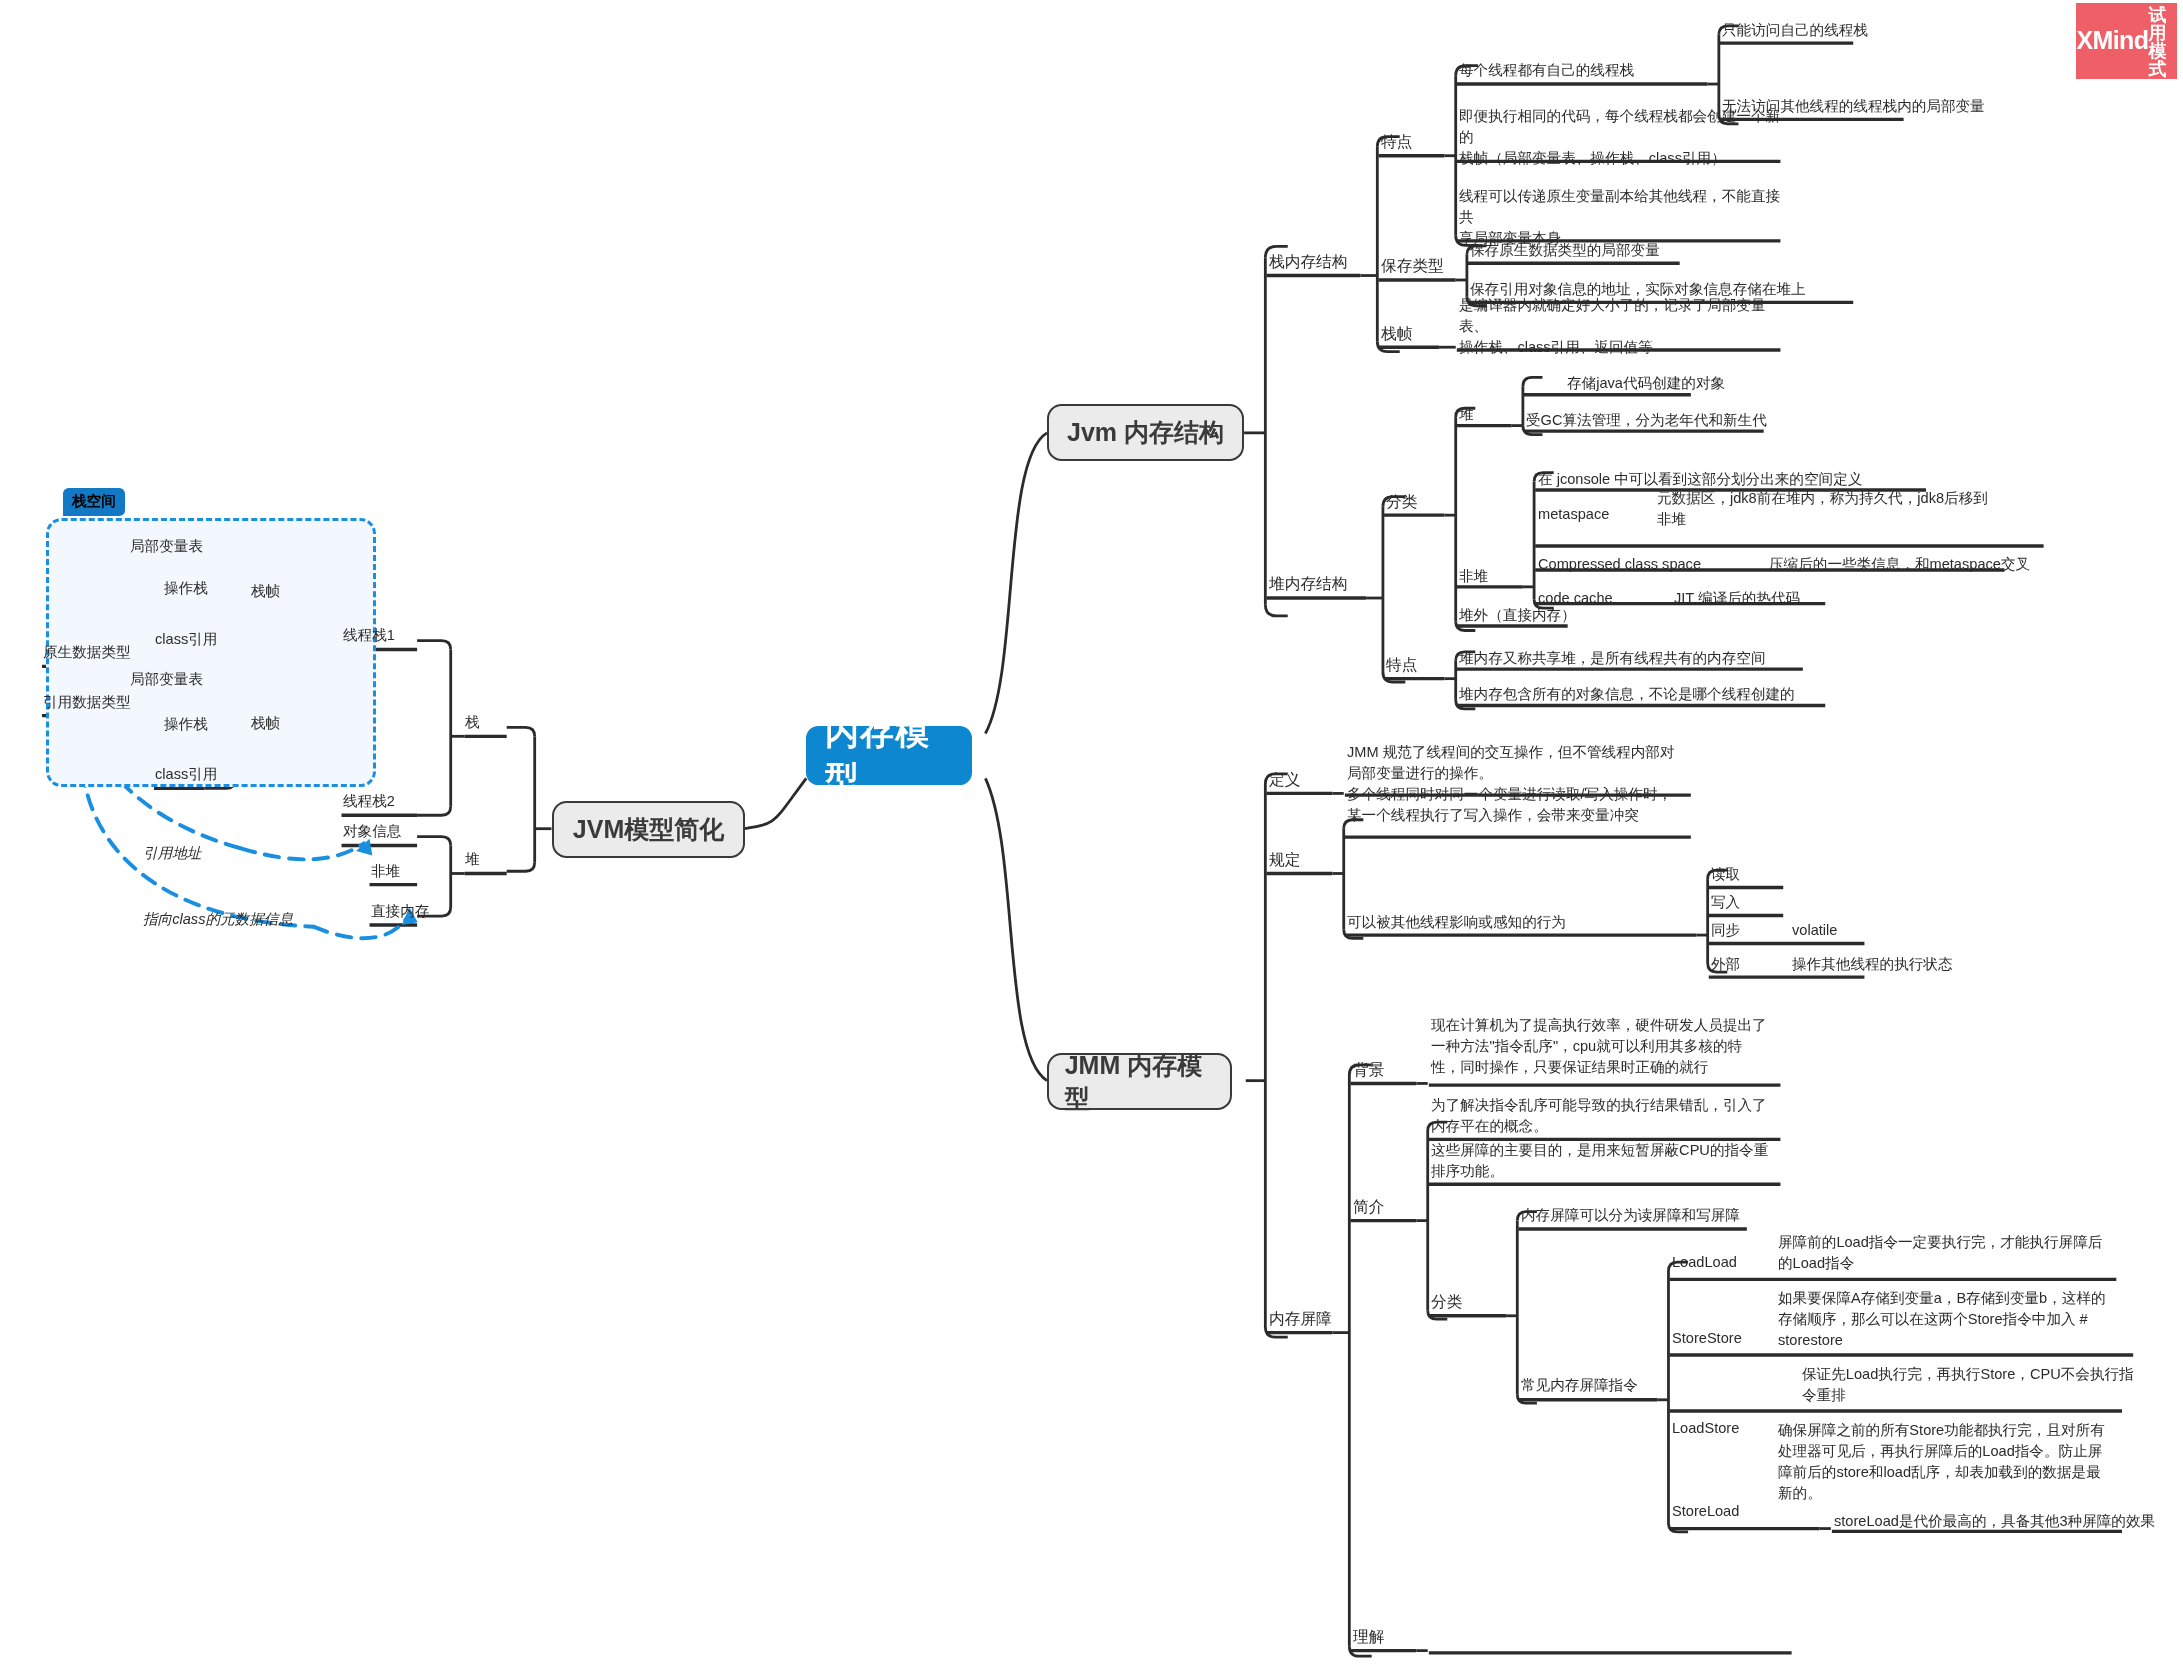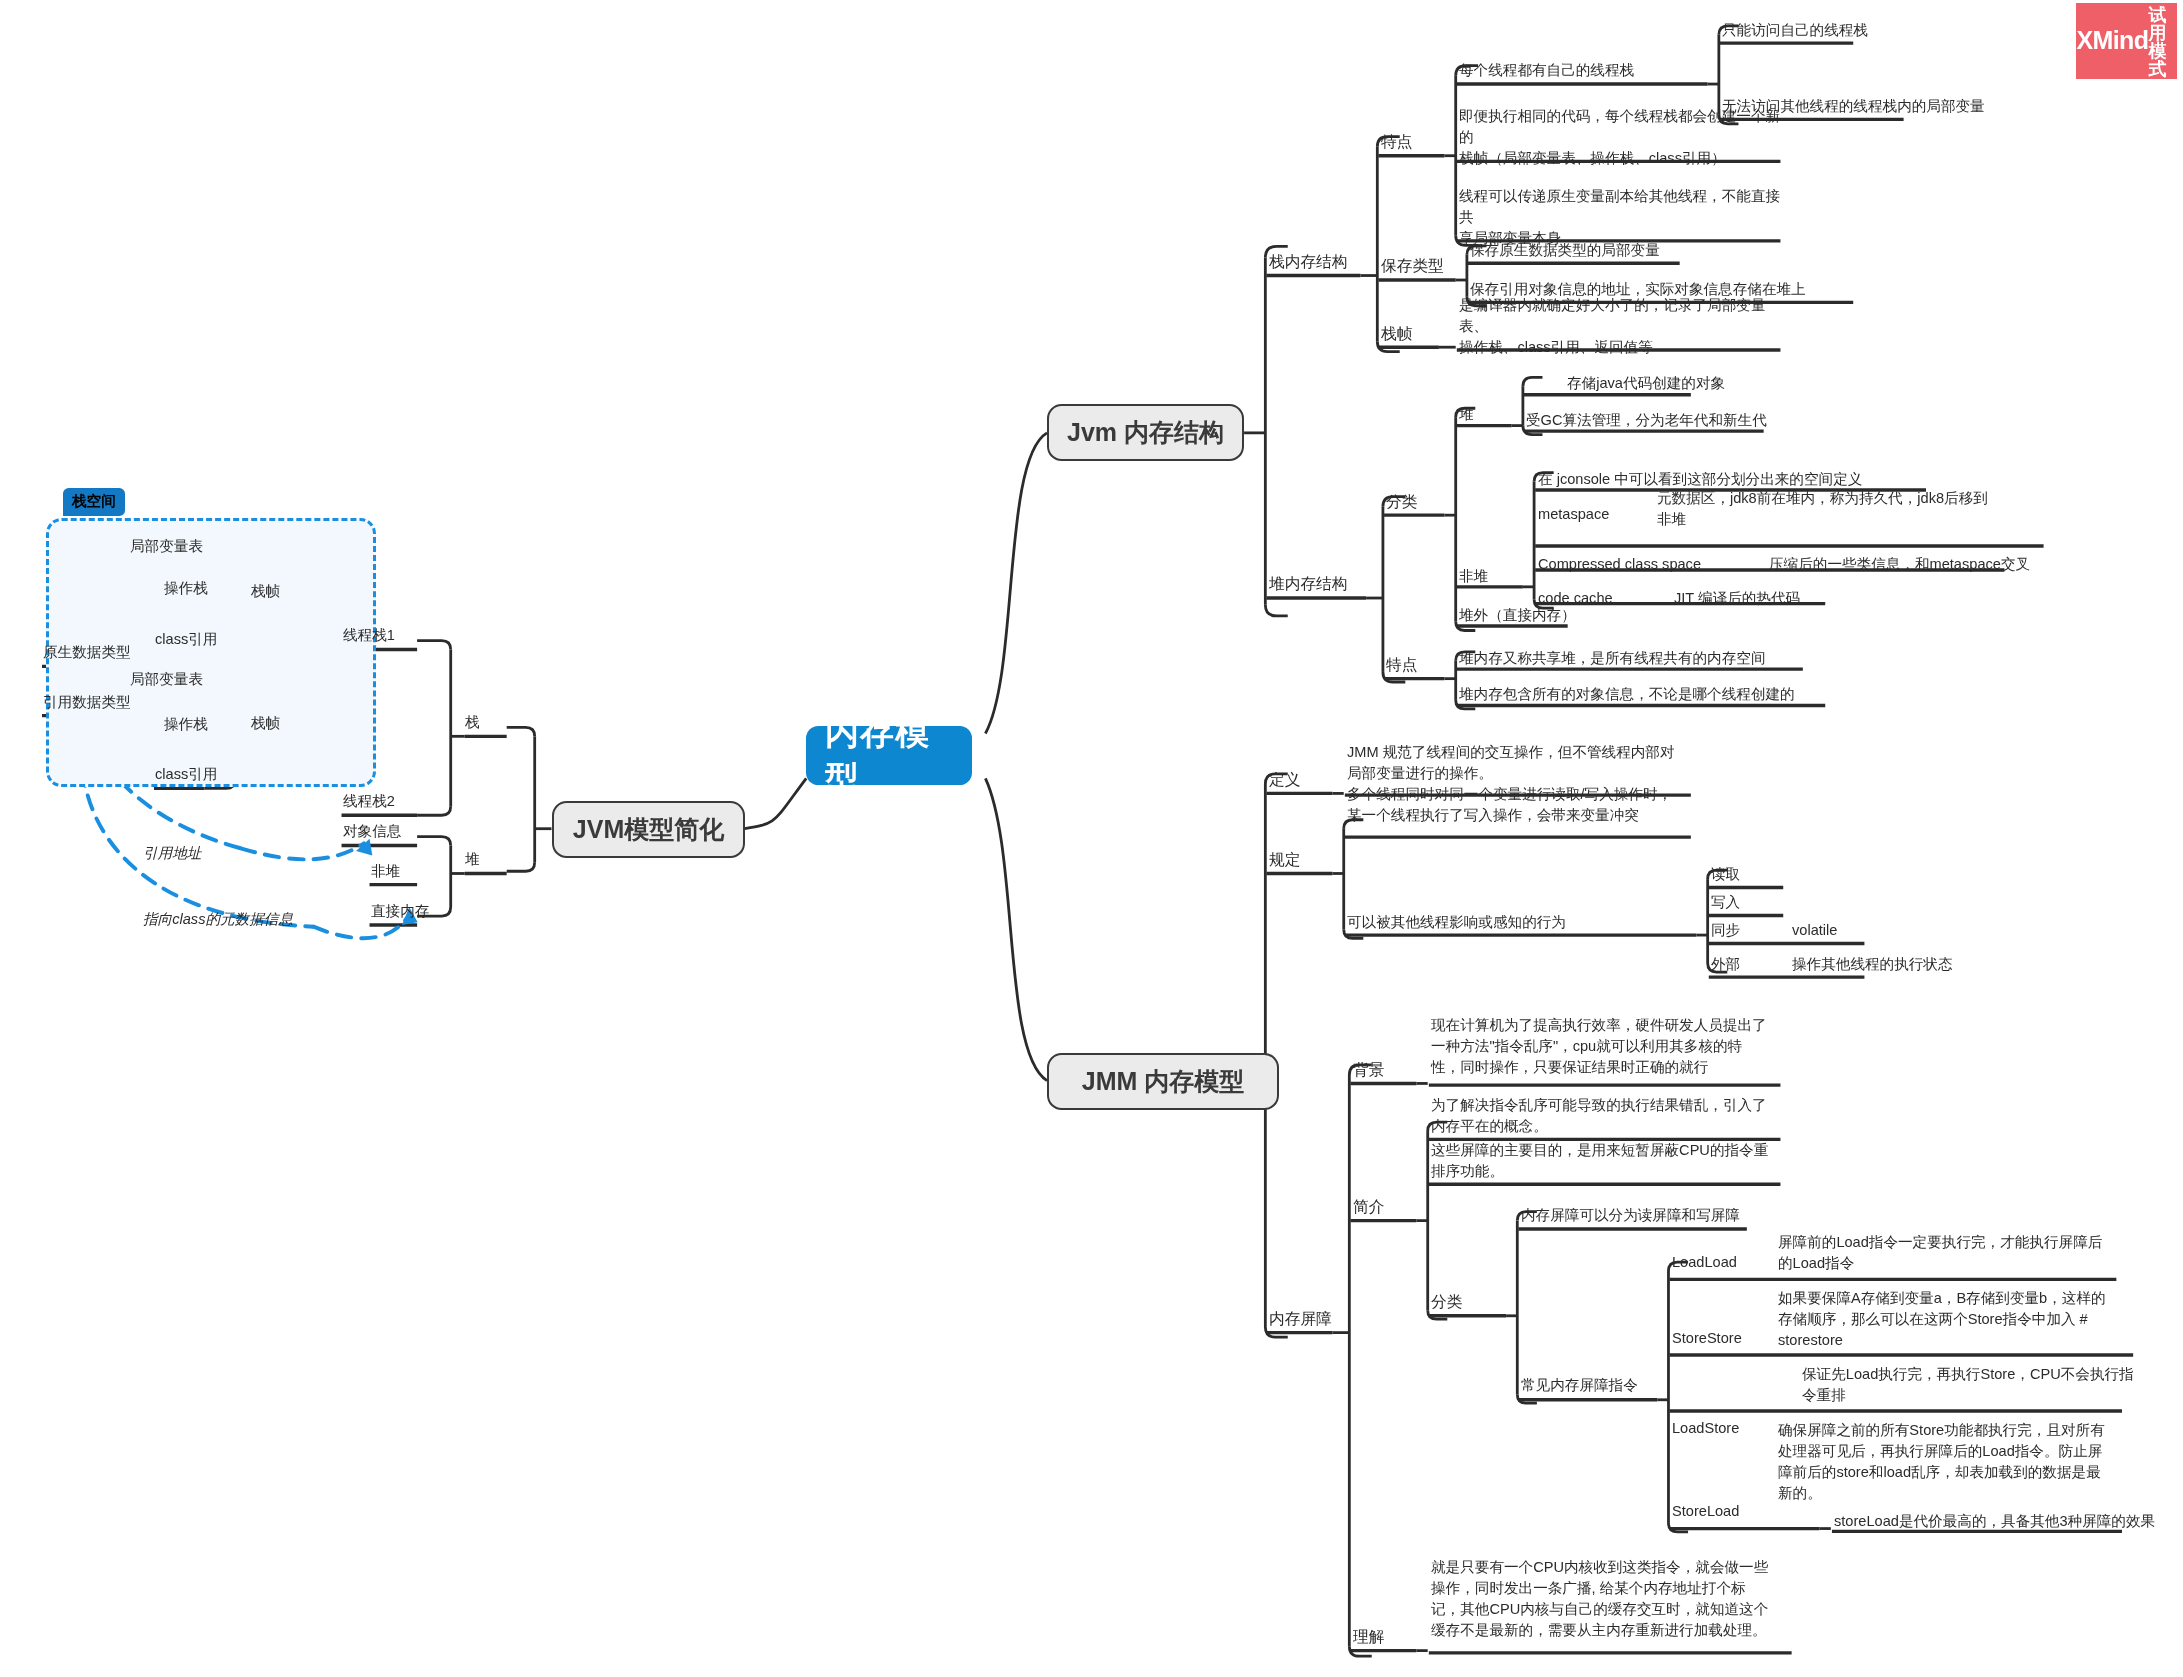--- a/index.html
+++ b/index.html
@@ -331,21 +331,21 @@
 
   <div class="xmind-badge">
     <div class="b1">XMind</div>
     <div class="b2">试用模式</div>
   </div>
 
   <div class="node root" style="left:806px; top:726px; width:166px; height:59px;">内存模型</div>
 
   <div class="node main" style="left:1047px; top:404px; width:197px; height:57px;">Jvm 内存结构</div>
   <div class="node main" style="left:552px; top:801px; width:193px; height:57px;">JVM模型简化</div>
-  <div class="node main" style="left:1047px; top:1053px; width:232px; height:57px;">JMM 内存模型</div>
+  <div class="node main" style="left:1047px; top:1053px; width:185px; height:57px;">JMM 内存模型</div>
 
   <div class="node sub mid" style="left:1269px; top:251px;">栈内存结构</div>
 
   <div class="node sub mid" style="left:1381px; top:131px;">特点</div>
   <div class="node sub mid" style="left:1381px; top:255px;">保存类型</div>
   <div class="node sub mid" style="left:1381px; top:323px;">栈帧</div>
 
   <div class="node sub" style="left:1459px; top:60px; width:246px;">每个线程都有自己的线程栈</div>
   <div class="node sub" style="left:1459px; top:106px; width:325px;">即便执行相同的代码，每个线程栈都会创建一个新的
 栈帧（局部变量表、操作栈、class引用）</div>
@@ -464,19 +464,15 @@
 令重排</div>
 
   <div class="node sub" style="left:1672px; top:1501px;">StoreLoad</div>
   <div class="node sub" style="left:1778px; top:1420px; width:347px;">确保屏障之前的所有Store功能都执行完，且对所有
 处理器可见后，再执行屏障后的Load指令。防止屏
 障前后的store和load乱序，却表加载到的数据是最
 新的。</div>
   <div class="node sub" style="left:1834px; top:1511px;">storeLoad是代价最高的，具备其他3种屏障的效果</div>
 
   <div class="node sub mid" style="left:1353px; top:1626px;">理解</div>
-  <div class="node sub" style="left:1431px; top:1557px; width:358px;">就是只要有一个CPU内核收到这类指令，就会做一些
-操作，同时发出一条广播, 给某个内存地址打个标
-记，其他CPU内核与自己的缓存交互时，就知道这个
-缓存不是最新的，需要从主内存重新进行加载处理。</div>
 
 </div>
 
 
 </body></html>

